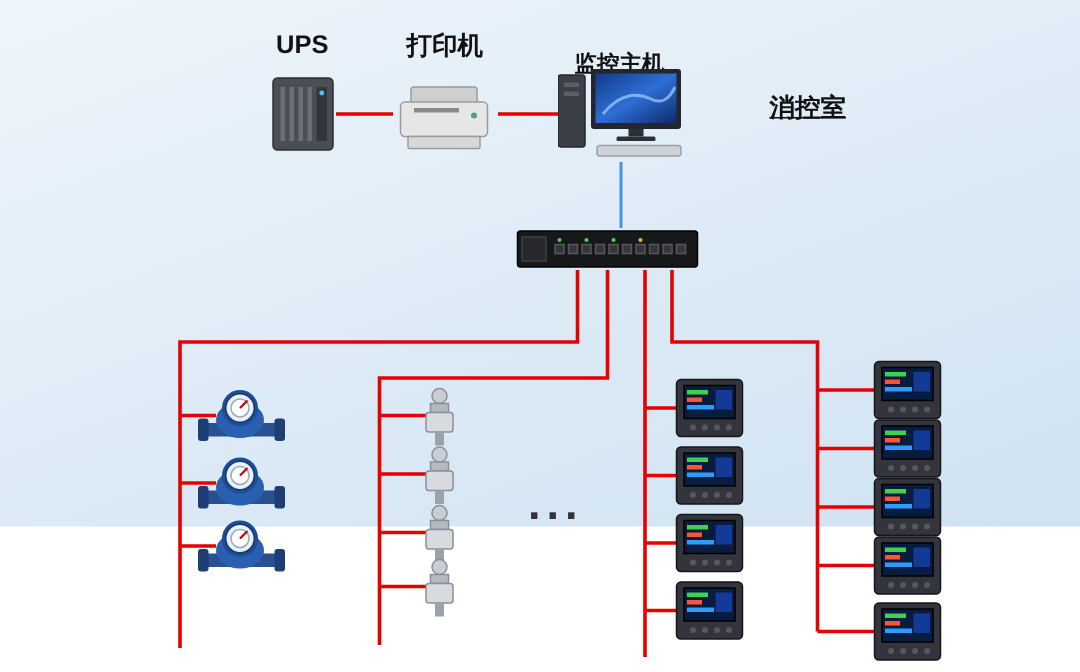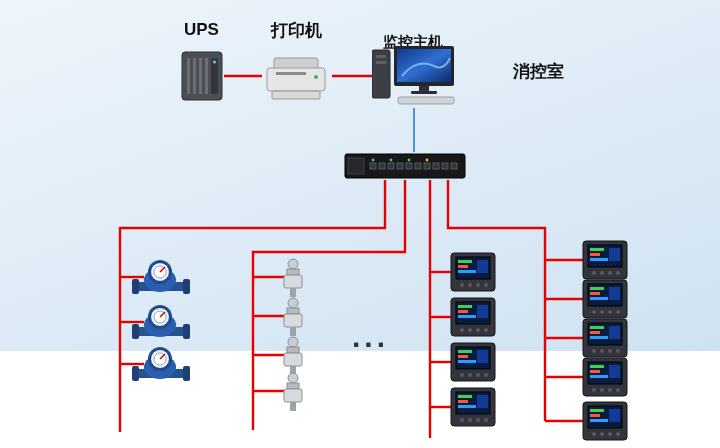--- a/index.html
+++ b/index.html
@@ -48,21 +48,21 @@
     <line class="red" x1="545" y1="260" x2="586" y2="260"></line>
     <line class="red" x1="545" y1="299" x2="586" y2="299"></line>
     <line class="red" x1="545" y1="338" x2="586" y2="338"></line>
     <line class="red" x1="545" y1="377" x2="586" y2="377"></line>
     <line class="red" x1="545" y1="421" x2="586" y2="421"></line>
   </svg>
 
   <div class="label" style="left:184px;top:20px;">UPS</div>
   <div class="label" style="left:271px;top:19px;">打印机</div>
   <div class="label small" style="left:383px;top:33px;">监控主机</div>
-  <div class="label" style="left:513px;top:60px;">消控室</div>
+  <div class="label" style="left:513px;top:60px;text-decoration:underline;">消控室</div>
   <div class="ellipsis" style="left:352px;top:332px;">...</div>
 
   <div class="device" style="left:180px;top:50px;">
     <svg width="44" height="52">
       <rect x="2" y="2" width="40" height="48" rx="3" fill="#4a4f55" stroke="#2b2f33"></rect>
       <rect x="7" y="8" width="3" height="36" fill="#6a7076"></rect>
       <rect x="13" y="8" width="3" height="36" fill="#6a7076"></rect>
       <rect x="19" y="8" width="3" height="36" fill="#6a7076"></rect>
       <rect x="25" y="8" width="3" height="36" fill="#6a7076"></rect>
       <rect x="31" y="8" width="7" height="36" rx="1" fill="#32363a"></rect>

